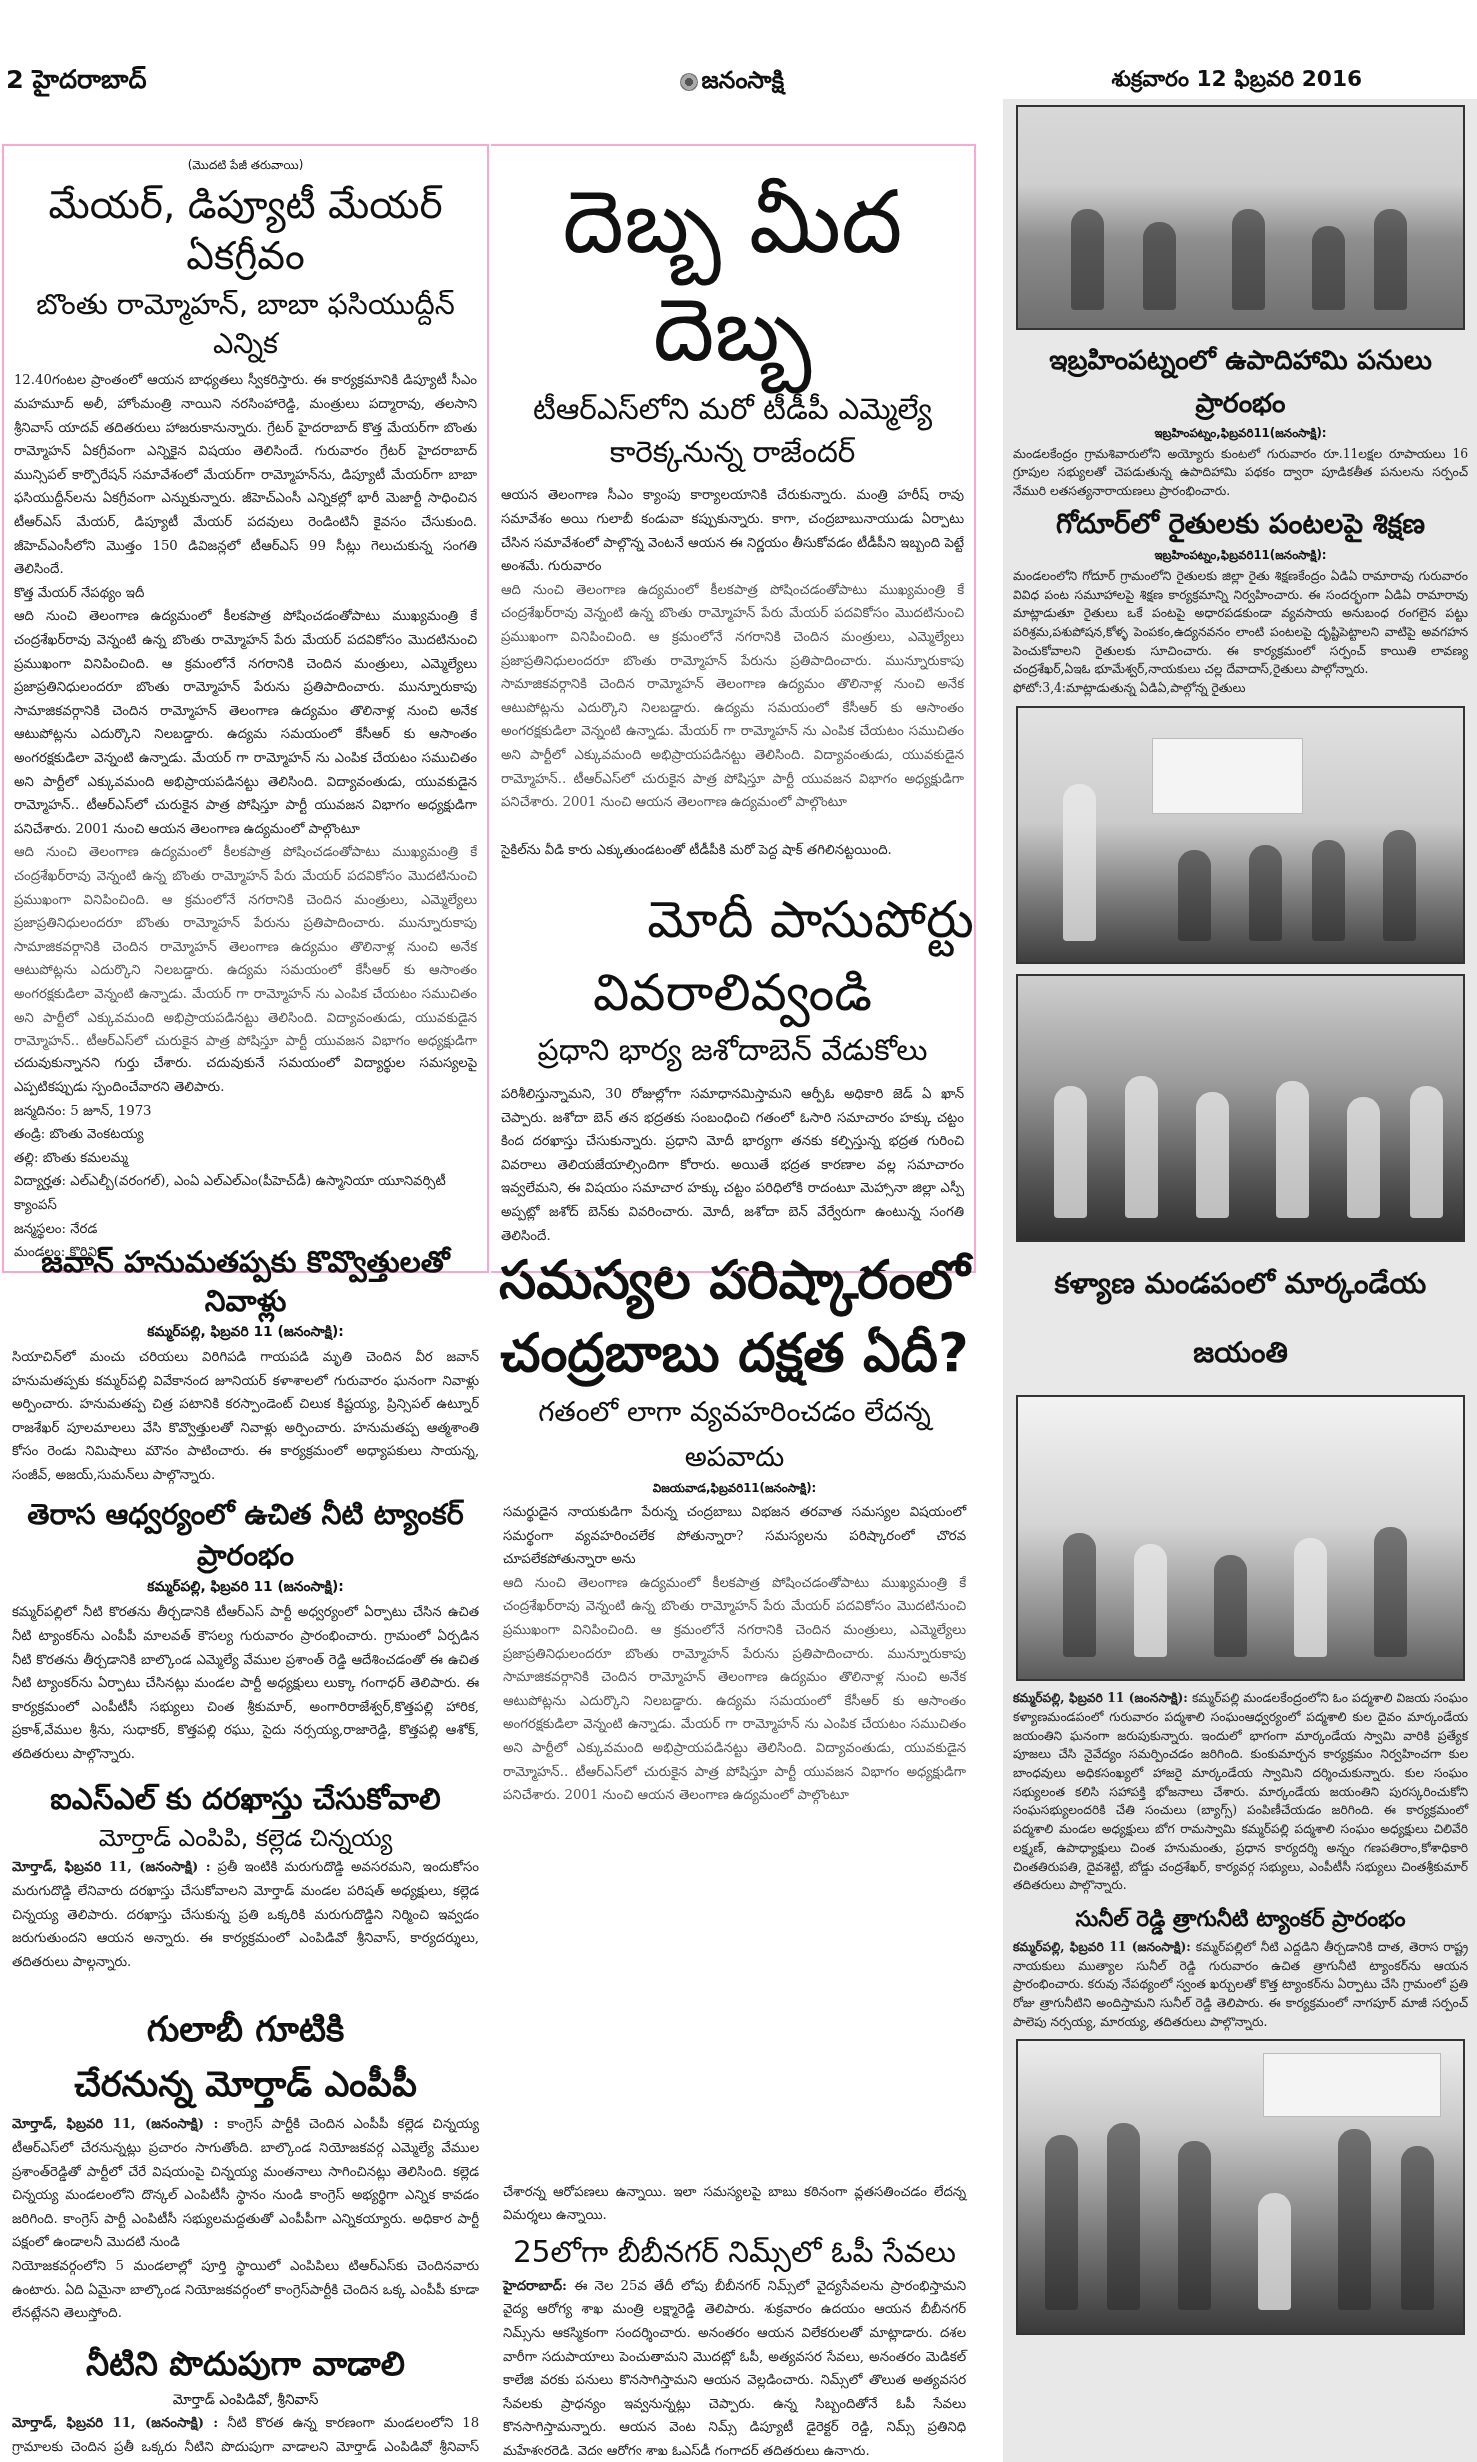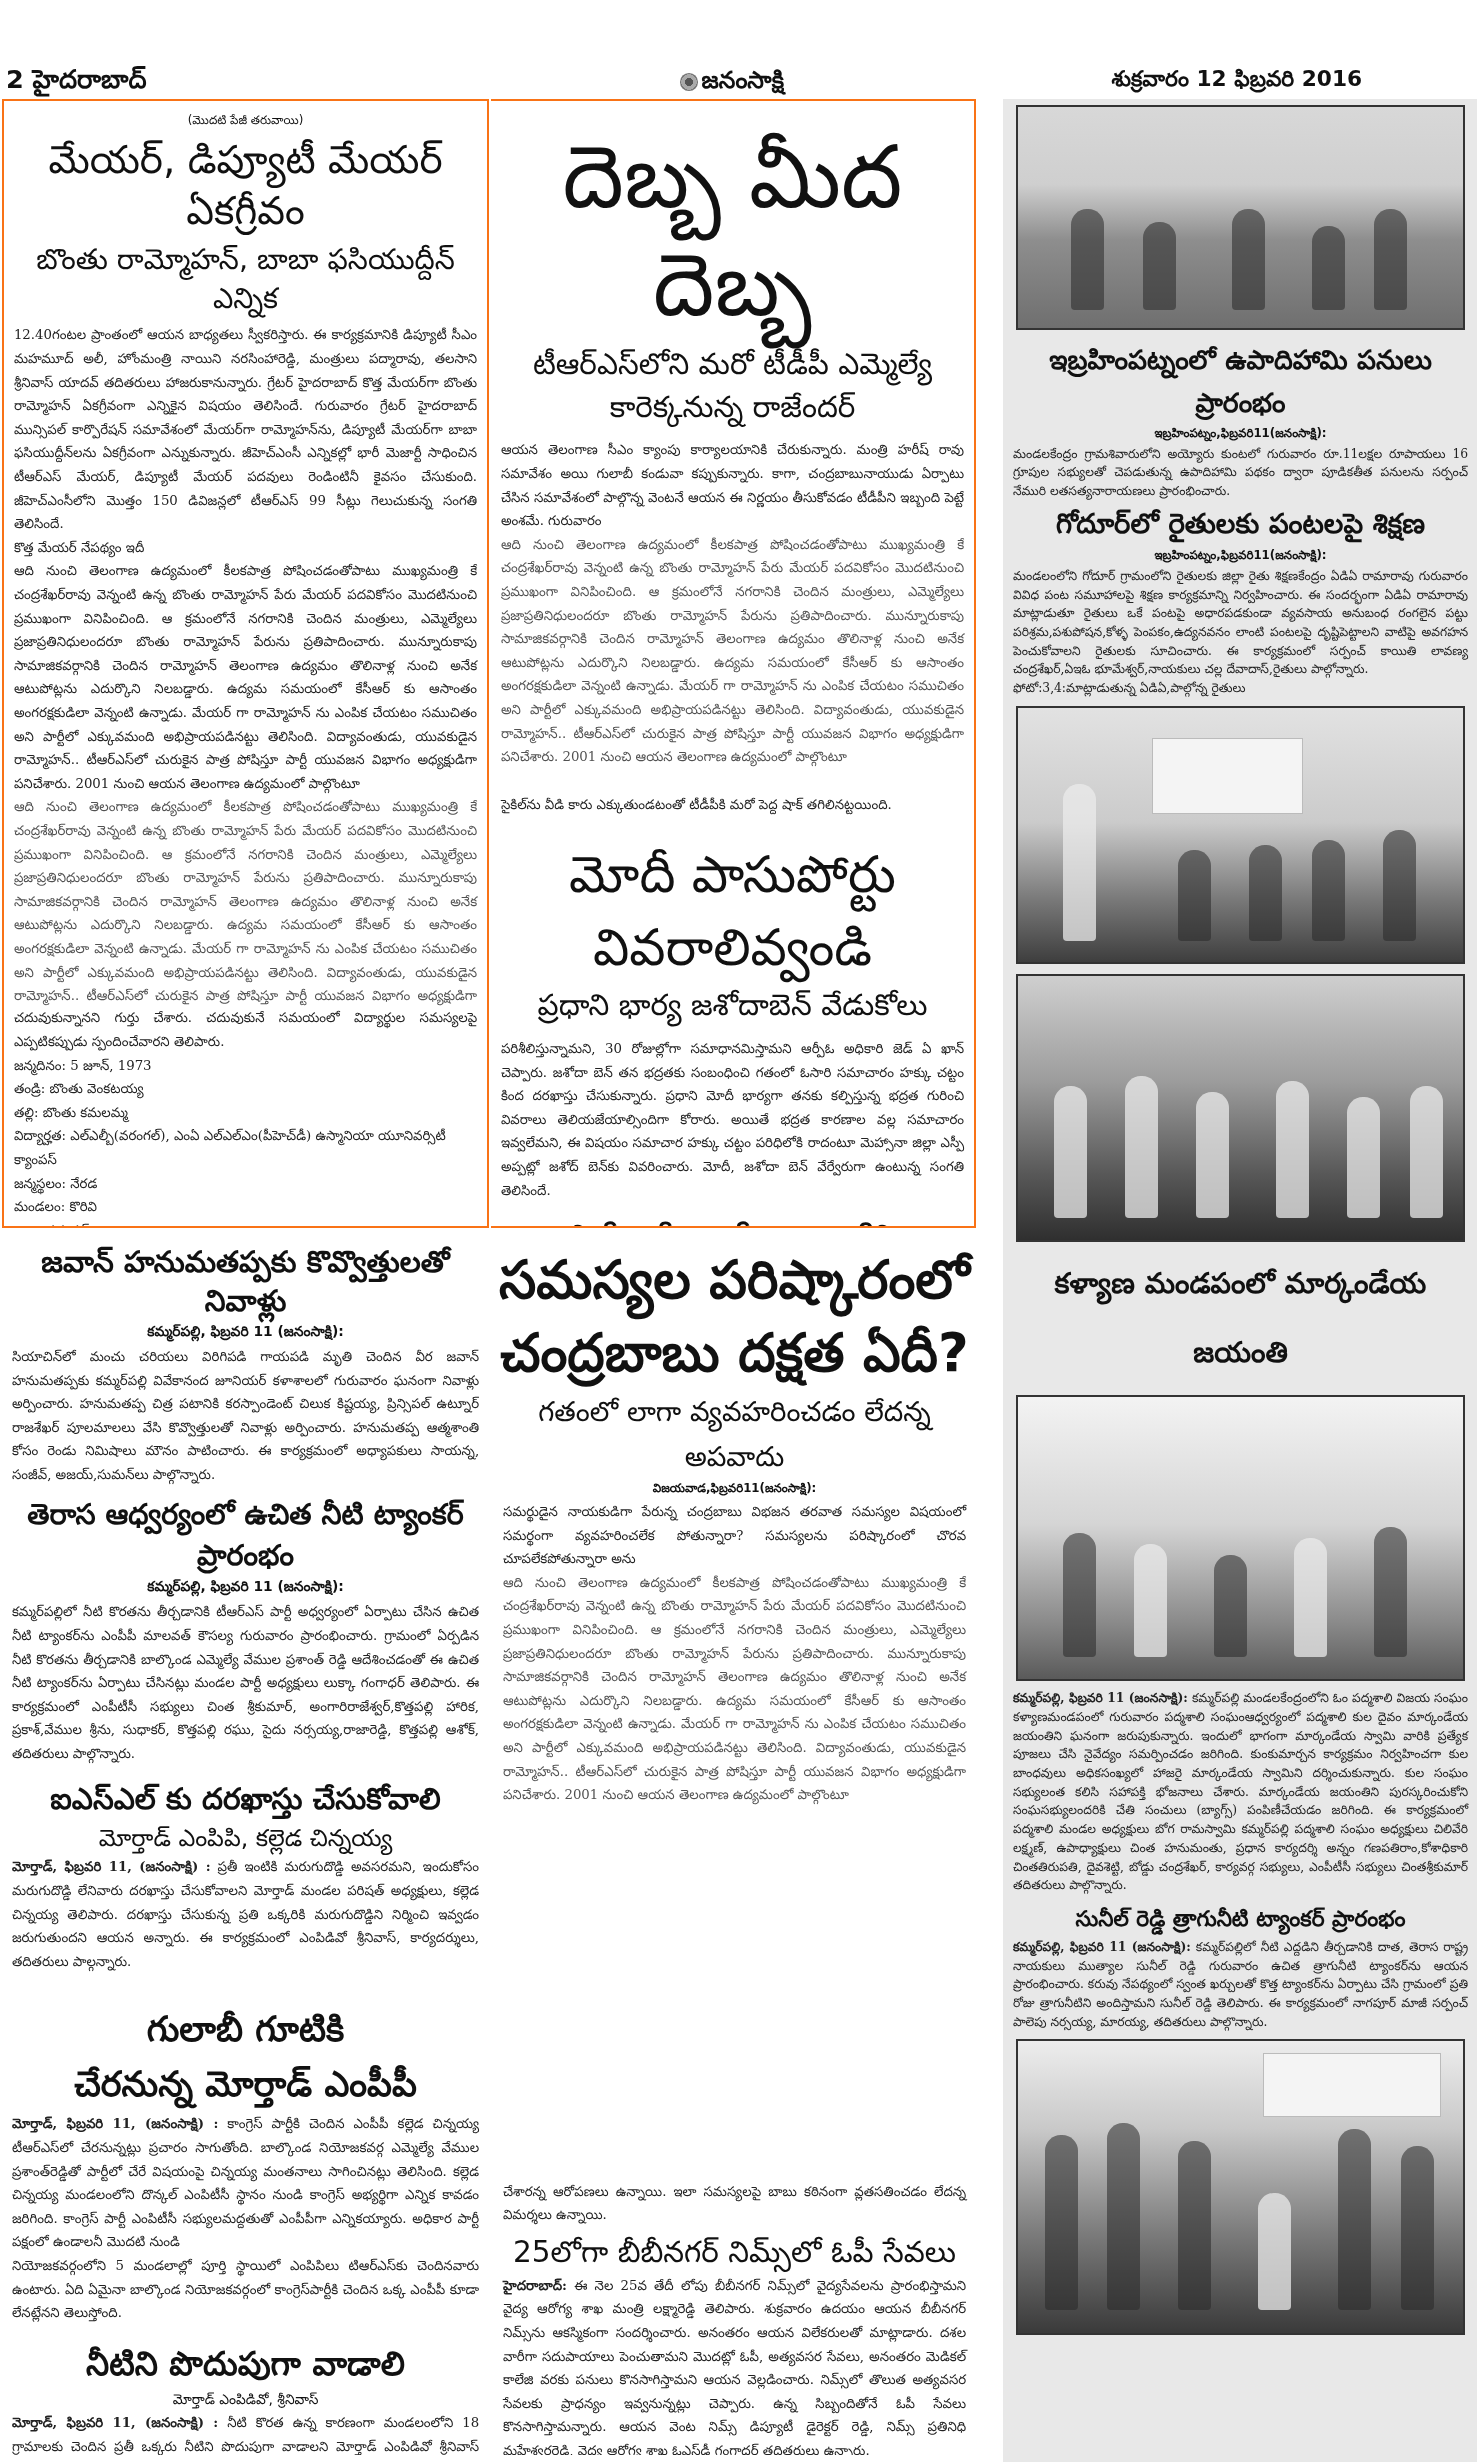--- a/index.html
+++ b/index.html
@@ -5,21 +5,21 @@
   * { box-sizing: border-box; margin: 0; padding: 0; }
   html, body { width: 1478px; height: 2463px; background: #ffffff; overflow: hidden; }
   body { font-family: "DejaVu Sans", sans-serif; color: #111; position: relative; }
 
   .masthead { position: absolute; left: 0; top: 54px; width: 1372px; height: 39px; }
   .mh-left { position: absolute; left: 5.9px; top: 9.9px; font-size: 25.6px; font-weight: bold; }
   .mh-center { position: absolute; left: 680px; top: 11.8px; font-size: 23.6px; font-weight: bold; display: flex; align-items: center; gap: 3.9px; }
   .mh-right { position: absolute; right: 9.9px; top: 11.8px; font-size: 21.7px; font-weight: bold; }
   .logo-mark { width: 17.7px; height: 17.7px; border-radius: 50%; background: radial-gradient(circle, #555 0 30%, #aaa 31% 60%, #777 61%); display: inline-block; }
 
-  .box { position: absolute; border: 2px solid #f97316; background: #fff; overflow: hidden; }
+  .box { position: absolute; border: 2px solid #f9a8d4; background: #fff; overflow: hidden; margin-top: 45px; }
   .col { position: absolute; overflow: hidden; }
   .right-col { background: #e8e8e8; }
 
   .cont-note { text-align: center; font-size: 11.8px; margin: 11.8px 0 3.9px; }
   .h-xl { text-align: center; font-family: "DejaVu Sans", sans-serif; font-weight: normal; }
   .h-bold { font-weight: bold; text-align: center; }
   .dateline { text-align: center; font-weight: bold; font-size: 13.8px; margin: 2px 0; }
   .body-text { font-family: "DejaVu Serif", serif; font-size: 13.3px; line-height: 23.6px; text-align: justify; color: #222; padding: 0 9.9px; }
   .body-text .lead { font-weight: bold; }
   .fact { font-family: "DejaVu Serif", serif; font-size: 13.3px; line-height: 23.6px; padding: 0 9.9px; color: #222; }
@@ -69,21 +69,21 @@
 </div>
 
 <div class="box" style="left:491px; top:99px; width:485px; height:1129px; border-left:none;">
   <div class="h-xl" style="font-size:87px; line-height:108px; margin-top:21.7px;">దెబ్బ మీద దెబ్బ</div>
   <div class="h-xl" style="font-size:29.6px; line-height:43px; margin-top:3.9px;">టీఆర్ఎస్‌లోని మరో టీడీపీ ఎమ్మెల్యే</div>
   <div class="h-xl" style="font-size:29.6px; line-height:43px; margin-bottom:9.9px;">కారెక్కనున్న రాజేందర్</div>
   <p class="body-text">ఆయన తెలంగాణ సీఎం క్యాంపు కార్యాలయానికి చేరుకున్నారు. మంత్రి హరీష్ రావు సమావేశం అయి గులాబీ కండువా కప్పుకున్నారు. కాగా, చంద్రబాబునాయుడు ఏర్పాటు చేసిన సమావేశంలో పాల్గొన్న వెంటనే ఆయన ఈ నిర్ణయం తీసుకోవడం టీడీపీని ఇబ్బంది పెట్టే అంశమే. గురువారం</p>
   <p class="filler" style="height:260px; overflow:hidden; opacity:0.85;">ఆది నుంచి తెలంగాణ ఉద్యమంలో కీలకపాత్ర పోషించడంతోపాటు ముఖ్యమంత్రి కే చంద్రశేఖర్‌రావు వెన్నంటి ఉన్న బొంతు రామ్మోహన్ పేరు మేయర్ పదవికోసం మొదటినుంచి ప్రముఖంగా వినిపించింది. ఆ క్రమంలోనే నగరానికి చెందిన మంత్రులు, ఎమ్మెల్యేలు ప్రజాప్రతినిధులందరూ బొంతు రామ్మోహన్ పేరును ప్రతిపాదించారు. మున్నూరుకాపు సామాజికవర్గానికి చెందిన రామ్మోహన్ తెలంగాణ ఉద్యమం తొలినాళ్ల నుంచి అనేక ఆటుపోట్లను ఎదుర్కొని నిలబడ్డారు. ఉద్యమ సమయంలో కేసీఆర్ కు ఆసాంతం అంగరక్షకుడిలా వెన్నంటి ఉన్నాడు. మేయర్ గా రామ్మోహన్ ను ఎంపిక చేయటం సముచితం అని పార్టీలో ఎక్కువమంది అభిప్రాయపడినట్టు తెలిసింది. విద్యావంతుడు, యువకుడైన రామ్మోహన్.. టీఆర్ఎస్‌లో చురుకైన పాత్ర పోషిస్తూ పార్టీ యువజన విభాగం అధ్యక్షుడిగా పనిచేశారు. 2001 నుంచి ఆయన తెలంగాణ ఉద్యమంలో పాల్గొంటూ</p>
   <p class="body-text">సైకిల్‌ను వీడి కారు ఎక్కుతుండటంతో టీడీపీకి మరో పెద్ద షాక్ తగిలినట్టయింది.</p>
 
-  <div class="h-xl" style="font-size:51px; line-height:73px; margin-top:21.7px;">మోదీ పాసుపోర్టు</div>
+  <div class="h-xl" style="font-size:51px; line-height:73px; margin-top:21.7px;text-align:right;">మోదీ పాసుపోర్టు</div>
   <div class="h-xl" style="font-size:51px; line-height:73px;">వివరాలివ్వండి</div>
   <div class="h-xl" style="font-size:29.6px; line-height:43px; margin-bottom:9.9px;">ప్రధాని భార్య జశోదాబెన్ వేడుకోలు</div>
   <p class="body-text">పరిశీలిస్తున్నామని, 30 రోజుల్లోగా సమాధానమిస్తామని ఆర్పీఓ అధికారి జెడ్ ఏ ఖాన్ చెప్పారు. జశోదా బెన్ తన భద్రతకు సంబంధించి గతంలో ఓసారి సమాచారం హక్కు చట్టం కింద దరఖాస్తు చేసుకున్నారు. ప్రధాని మోదీ భార్యగా తనకు కల్పిస్తున్న భద్రత గురించి వివరాలు తెలియజేయాల్సిందిగా కోరారు. అయితే భద్రత కారణాల వల్ల సమాచారం ఇవ్వలేమని, ఈ విషయం సమాచార హక్కు చట్టం పరిధిలోకి రాదంటూ మెహ్సానా జిల్లా ఎస్పీ అప్పట్లో జశోద్ బెన్‌కు వివరించారు. మోదీ, జశోదా బెన్ వేర్వేరుగా ఉంటున్న సంగతి తెలిసిందే.</p>
 
   <div class="h-xl" style="font-size:43px; line-height:59px; margin-top:11.8px;">ఢిల్లీలో మళ్లీ సరి బేసి వాహనాలు</div>
 
 </div>
 
 <div class="col" style="left:2px; top:1243px; width:487px; height:1212px;">
   <div class="h-bold" style="font-size:29.6px; line-height:39px;">జవాన్ హనుమతప్పకు కొవ్వొత్తులతో నివాళ్లు</div>

